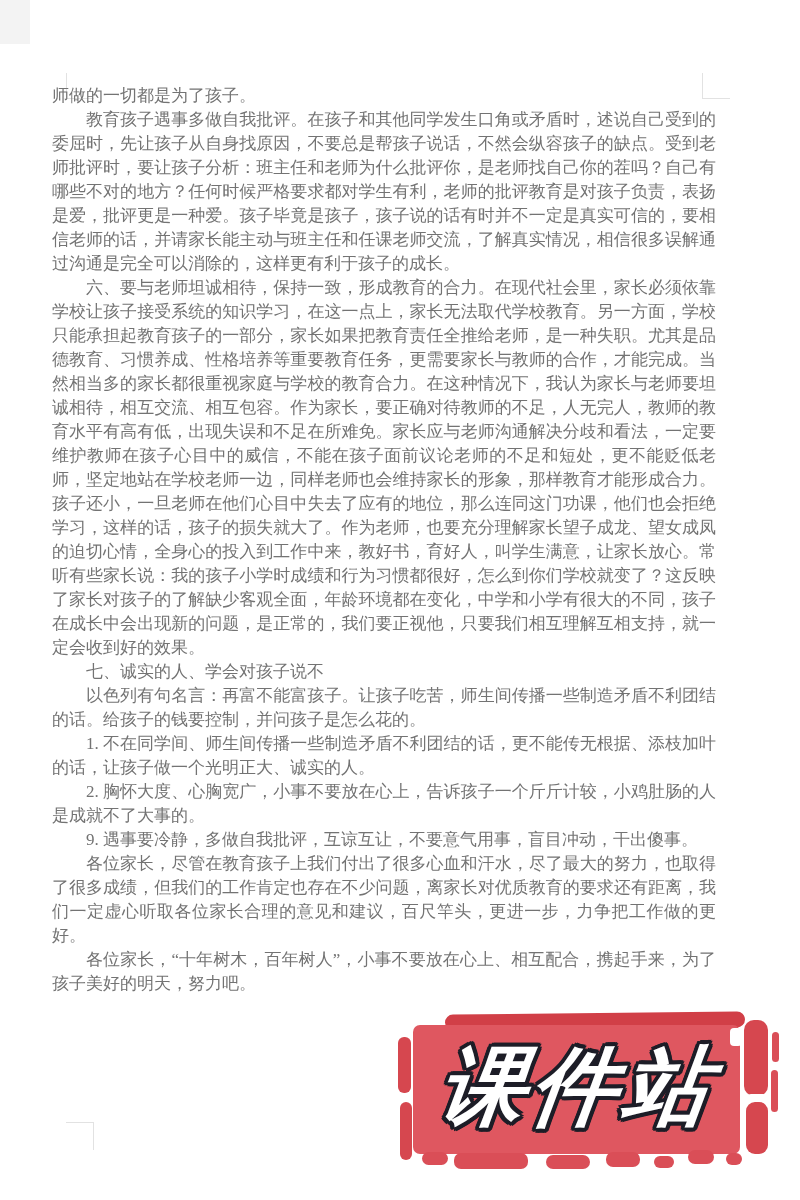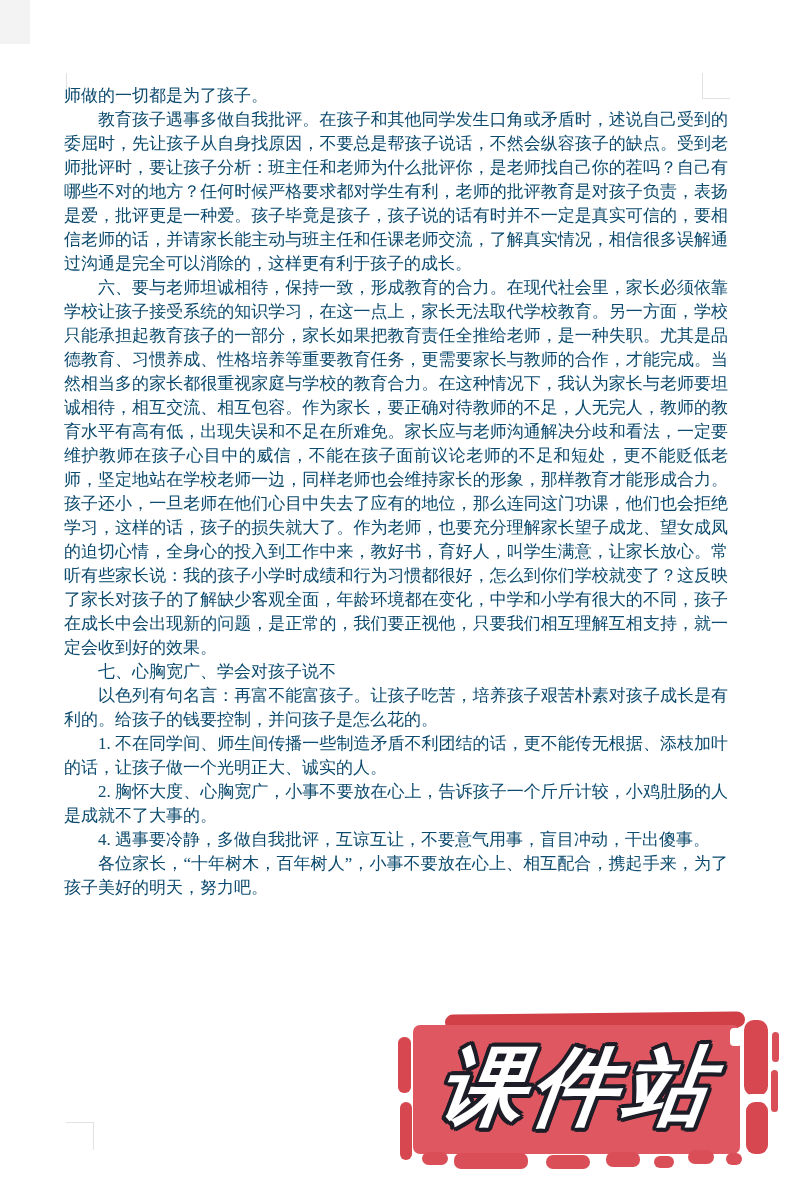--- a/index.html
+++ b/index.html
@@ -19,24 +19,24 @@
   .mark { position: absolute; background: #e2e2e2; }
   .m-tl-v { left: 66px;  top: 73px;   width: 1px;  height: 26px; }
   .m-tl-h { left: 66px;  top: 98px;   width: 28px; height: 1px;  }
   .m-tr-v { left: 702px; top: 73px;   width: 1px;  height: 26px; }
   .m-tr-h { left: 702px; top: 98px;   width: 28px; height: 1px;  }
   .m-bl-h { left: 66px;  top: 1122px; width: 28px; height: 1px;  }
   .m-bl-v { left: 93px;  top: 1122px; width: 1px;  height: 28px; }
 
   .doc {
     position: absolute;
-    left: 64px; top: 84px; width: 664px;
+    left: 52px; top: 84px; width: 664px;
     font-size: 17px;
     line-height: 24px;
-    color: #0c4a6e;
+    color: #737373;
     text-align: justify;
     z-index: 1;
   }
   .doc p { margin: 0; text-indent: 2em; }
   .doc p.no-indent { text-indent: 0; }
 
   
   .stamp {
     position: absolute; left: 396px; top: 1006px;
     width: 396px; height: 172px; z-index: 10;
@@ -86,25 +86,26 @@
   <div class="mark m-tl-h"></div>
   <div class="mark m-tr-v"></div>
   <div class="mark m-tr-h"></div>
   <div class="mark m-bl-h"></div>
   <div class="mark m-bl-v"></div>
 
   <div class="doc">
     <p class="no-indent">师做的一切都是为了孩子。</p>
     <p>教育孩子遇事多做自我批评。在孩子和其他同学发生口角或矛盾时，述说自己受到的委屈时，先让孩子从自身找原因，不要总是帮孩子说话，不然会纵容孩子的缺点。受到老师批评时，要让孩子分析：班主任和老师为什么批评你，是老师找自己你的茬吗？自己有哪些不对的地方？任何时候严格要求都对学生有利，老师的批评教育是对孩子负责，表扬是爱，批评更是一种爱。孩子毕竟是孩子，孩子说的话有时并不一定是真实可信的，要相信老师的话，并请家长能主动与班主任和任课老师交流，了解真实情况，相信很多误解通过沟通是完全可以消除的，这样更有利于孩子的成长。</p>
     <p>六、要与老师坦诚相待，保持一致，形成教育的合力。在现代社会里，家长必须依靠学校让孩子接受系统的知识学习，在这一点上，家长无法取代学校教育。另一方面，学校只能承担起教育孩子的一部分，家长如果把教育责任全推给老师，是一种失职。尤其是品德教育、习惯养成、性格培养等重要教育任务，更需要家长与教师的合作，才能完成。当然相当多的家长都很重视家庭与学校的教育合力。在这种情况下，我认为家长与老师要坦诚相待，相互交流、相互包容。作为家长，要正确对待教师的不足，人无完人，教师的教育水平有高有低，出现失误和不足在所难免。家长应与老师沟通解决分歧和看法，一定要维护教师在孩子心目中的威信，不能在孩子面前议论老师的不足和短处，更不能贬低老师，坚定地站在学校老师一边，同样老师也会维持家长的形象，那样教育才能形成合力。孩子还小，一旦老师在他们心目中失去了应有的地位，那么连同这门功课，他们也会拒绝学习，这样的话，孩子的损失就大了。作为老师，也要充分理解家长望子成龙、望女成凤的迫切心情，全身心的投入到工作中来，教好书，育好人，叫学生满意，让家长放心。常听有些家长说：我的孩子小学时成绩和行为习惯都很好，怎么到你们学校就变了？这反映了家长对孩子的了解缺少客观全面，年龄环境都在变化，中学和小学有很大的不同，孩子在成长中会出现新的问题，是正常的，我们要正视他，只要我们相互理解互相支持，就一定会收到好的效果。</p>
-    <p>七、心胸宽广、学会对孩子说不</p>
-    <p>以色列有句名言：再富不能富孩子。让孩子吃苦，培养孩子艰苦朴素对孩子成长是有利的。给孩子的钱要控制，并问孩子是怎么花的。</p>
+    <p>七、诚实的人、学会对孩子说不</p>
+    <p>以色列有句名言：再富不能富孩子。让孩子吃苦，师生间传播一些制造矛盾不利团结的话。给孩子的钱要控制，并问孩子是怎么花的。</p>
     <p>1. 不在同学间、师生间传播一些制造矛盾不利团结的话，更不能传无根据、添枝加叶的话，让孩子做一个光明正大、诚实的人。</p>
     <p>2. 胸怀大度、心胸宽广，小事不要放在心上，告诉孩子一个斤斤计较，小鸡肚肠的人是成就不了大事的。</p>
-    <p>4. 遇事要冷静，多做自我批评，互谅互让，不要意气用事，盲目冲动，干出傻事。</p>
+    <p>9. 遇事要冷静，多做自我批评，互谅互让，不要意气用事，盲目冲动，干出傻事。</p>
+    <p>各位家长，尽管在教育孩子上我们付出了很多心血和汗水，尽了最大的努力，也取得了很多成绩，但我们的工作肯定也存在不少问题，离家长对优质教育的要求还有距离，我们一定虚心听取各位家长合理的意见和建议，百尺竿头，更进一步，力争把工作做的更好。</p>
     <p>各位家长，“十年树木，百年树人”，小事不要放在心上、相互配合，携起手来，为了孩子美好的明天，努力吧。</p>
   </div>
 
   <div class="stamp">
     <div class="piece s-top"></div>
     <div class="piece s-main"></div>
     <div class="piece s-l1"></div>
     <div class="piece s-l2"></div>
     <div class="piece s-r1"></div>
     <div class="piece s-r2"></div>

